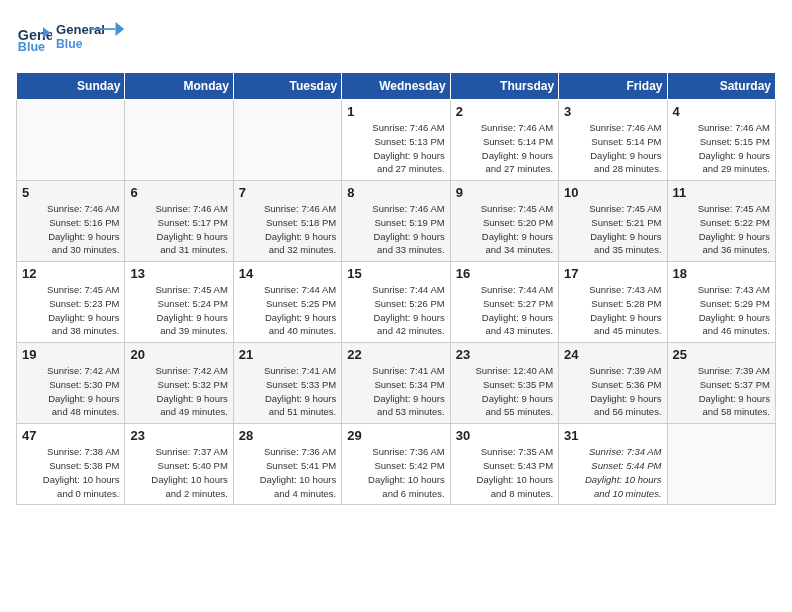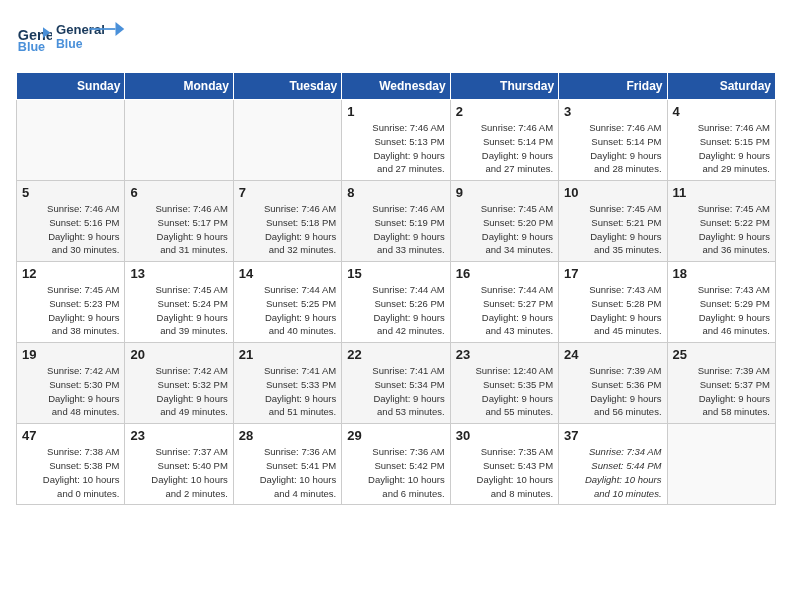--- a/index.html
+++ b/index.html
@@ -336,21 +336,21 @@
 and 6 minutes.</div>
         </td>
         <td>
           <div class="day-number">30</div>
           <div class="day-info" style="white-space: pre-line;">Sunrise: 7:35 AM
 Sunset: 5:43 PM
 Daylight: 10 hours
 and 8 minutes.</div>
         </td>
         <td>
-          <div class="day-number">37</div>
+          <div class="day-number">31</div>
           <div class="day-info" style="white-space: pre-line; font-style: italic;">Sunrise: 7:34 AM
 Sunset: 5:44 PM
 Daylight: 10 hours
 and 10 minutes.</div>
         </td>
         <td class="empty-cell"></td>
       </tr>
     </tbody>
 </table>
 

